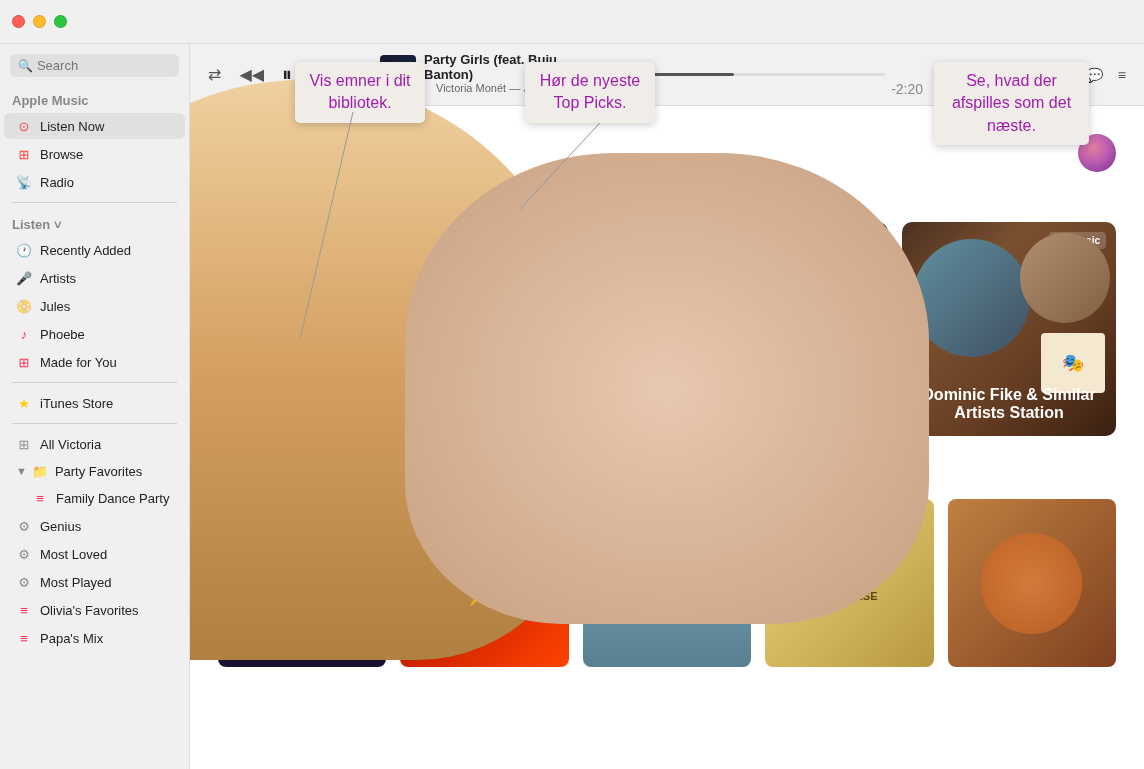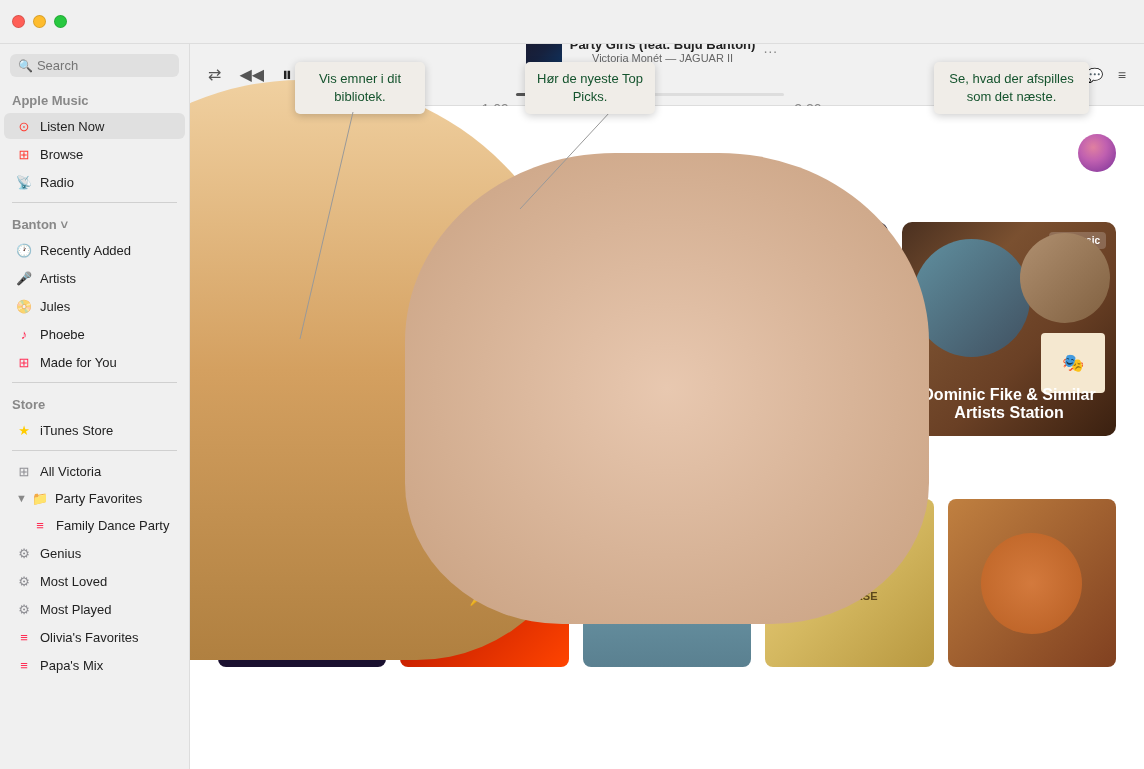--- a/index.html
+++ b/index.html
@@ -166,21 +166,21 @@
       font-size: 16px;
       padding: 2px;
     }
     .ctrl-btn.play {
       font-size: 20px;
       color: #222;
     }
     .player-track-area {
       flex: 1;
       display: flex;
-      flex-direction: column;
+      flex-direction: row;
       align-items: center;
     }
     .track-info-row {
       display: flex;
       align-items: center;
       gap: 8px;
       margin-bottom: 4px;
     }
     .track-thumb {
       width: 36px;
@@ -447,22 +447,22 @@
     .anno-layer {
       position: absolute;
       top: 0; left: 0;
       width: 100%; height: 100%;
       pointer-events: none;
       z-index: 200;
     }
     .anno-tooltip {
       position: absolute;
       background: #f0ede8;
-      color: #14532d;
-      font-size: 13px;
+      color: #a21caf;
+      font-size: 16px;
       line-height: 1.4;
       padding: 8px 12px;
       border-radius: 5px;
       max-width: 140px;
       text-align: center;
       box-shadow: 0 2px 8px rgba(0,0,0,0.2);
     }
     .content-wrapper {
       position: relative;
       flex: 1;
@@ -509,21 +509,21 @@
         <span class="sidebar-item-icon icon-red">⊞</span>
         <span>Browse</span>
       </div>
       <div class="sidebar-item">
         <span class="sidebar-item-icon icon-red">📡</span>
         <span>Radio</span>
       </div>
 
       <div class="sidebar-divider"></div>
 
-      <div class="sidebar-section-label">Banton ˅</div>
+      <div class="sidebar-section-label">Listen ˅</div>
 
       <div class="sidebar-item">
         <span class="sidebar-item-icon icon-red">🕐</span>
         <span>Recently Added</span>
       </div>
       <div class="sidebar-item">
         <span class="sidebar-item-icon icon-pink">🎤</span>
         <span>Artists</span>
       </div>
       <div class="sidebar-item">
@@ -534,21 +534,20 @@
         <span class="sidebar-item-icon icon-pink">♪</span>
         <span>Phoebe</span>
       </div>
       <div class="sidebar-item">
         <span class="sidebar-item-icon icon-pink">⊞</span>
         <span>Made for You</span>
       </div>
 
       <div class="sidebar-divider"></div>
 
-      <div class="sidebar-section-label">Store</div>
       <div class="sidebar-item">
         <span class="sidebar-item-icon icon-yellow">★</span>
         <span>iTunes Store</span>
       </div>
 
       <div class="sidebar-divider"></div>
 
       <div class="sidebar-item">
         <span class="sidebar-item-icon icon-gray">⊞</span>
         <span>All Victoria</span>

